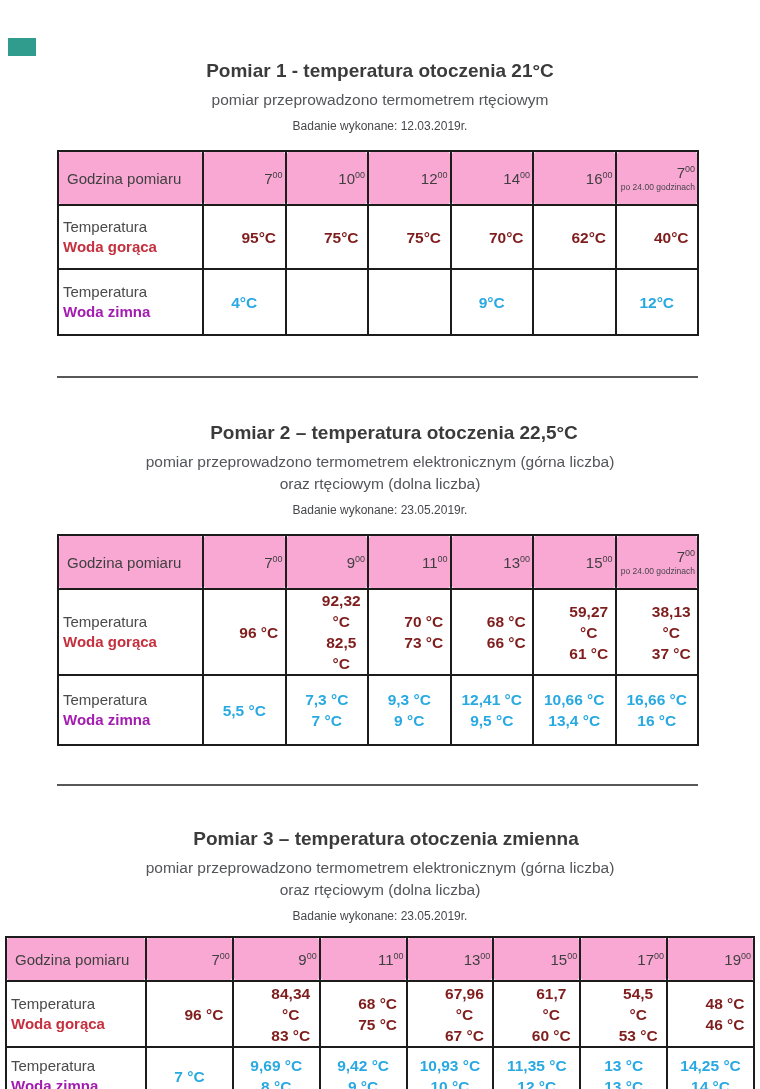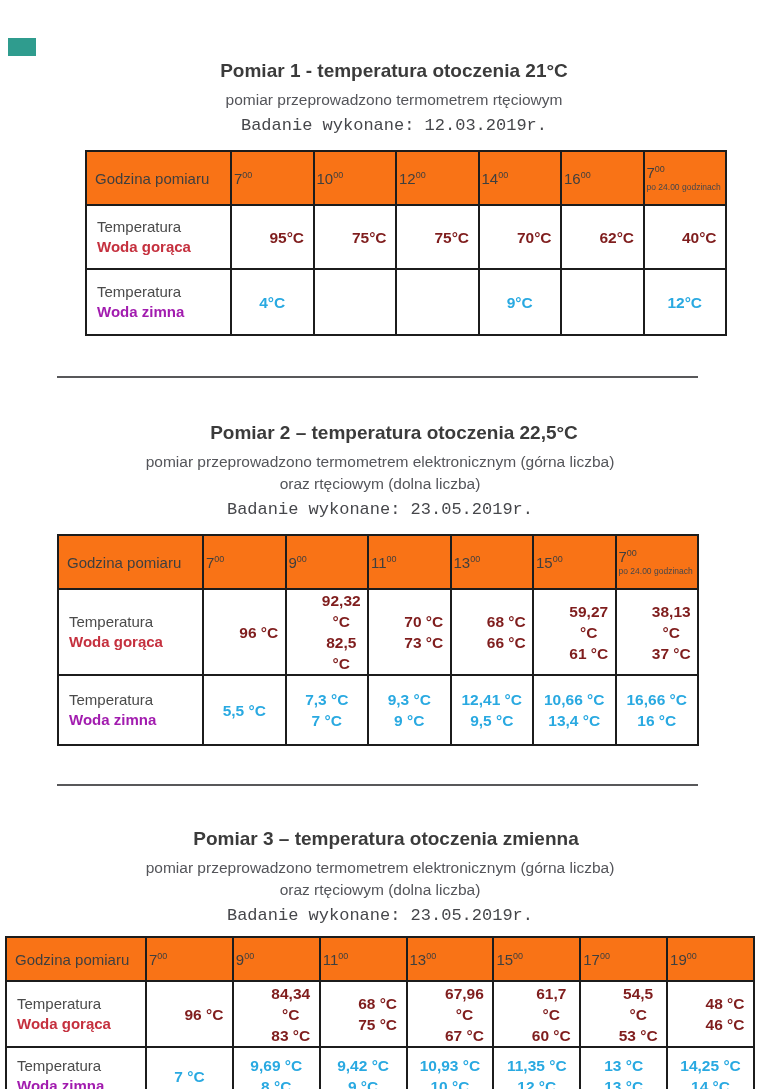--- a/index.html
+++ b/index.html
@@ -4,39 +4,39 @@
 <style>
   html,body{margin:0;padding:0;}
   body{
     width:760px;height:1089px;background:#ffffff;position:relative;overflow:hidden;
     font-family:"Liberation Sans","DejaVu Sans",sans-serif;color:#3f3f3f;
   }
   .teal-marker{position:absolute;left:8px;top:38px;width:28px;height:18px;background:#2f9c8e;}
   .section{text-align:center;}
   .sec-title{font-size:19px;font-weight:bold;color:#3b3b3b;margin:0 0 5px 0;line-height:26px;}
   .sec-sub{font-size:15.5px;color:#54555a;margin:0;line-height:22px;}
-  .sec-date{font-size:17px;color:#46474b;margin:7px 0 0 0;line-height:16px;font-family:Liberation Mono, monospace;}
-  .sec1{padding-top:58px;margin-left:28px;}
+  .sec-date{font-size:12px;color:#46474b;margin:7px 0 0 0;line-height:16px;}
+  .sec1{padding-top:58px;}
   .divider{height:2px;background:#58585a;width:641px;margin-left:57px;}
   .div1{margin-top:40px;}
   .div2{margin-top:38px;}
   .sec2 .sec-title{margin-top:42px;margin-left:28px;}
   .sec3 .sec-title{margin-top:40px;margin-left:12px;}
 
   table{border-collapse:collapse;table-layout:fixed;}
   .t12{width:642px;margin:16px 0 0 57px;}
   .t3{width:750px;margin:12px 0 0 5px;}
   th,td{border:2px solid #1c1c1c;padding:0 2px;overflow:hidden;}
-  .hdr-row th{background:#f97316;font-weight:normal;color:#3f3f3f;font-size:15px;}
+  .hdr-row th{background:#f9a8d4;font-weight:normal;color:#3f3f3f;font-size:15px;border-radius:6px;}
   .corner-cell{text-align:left;padding-left:8px;}
-  .hour-cell{text-align:left;}
+  .hour-cell{text-align:right;}
   .hour-cell sup{font-size:9px;}
   .hour-note{font-size:8.5px;color:#46474b;margin-top:1px;}
   .hour-note:empty{display:none;}
-  .label-cell{text-align:left;padding-left:10px;font-size:15px;background:#fff;}
+  .label-cell{text-align:left;padding-left:4px;font-size:15px;background:#fff;}
   .lbl-top{color:#4a4a4a;line-height:20px;}
   .lbl-bottom{font-weight:bold;line-height:20px;}
   .lbl-hot{color:#c5303e;}
   .lbl-cold{color:#a21caf;}
   .value-cell{text-align:center;font-size:15.5px;font-weight:bold;background:#fff;}
   .value-cell div{line-height:21px;}
   .value-cell div:empty{display:none;}
   .hot-val{color:#7f1d1d;padding-left:31px;}
   .cold-val{color:#29a9e1;border-radius:20px;}
 

